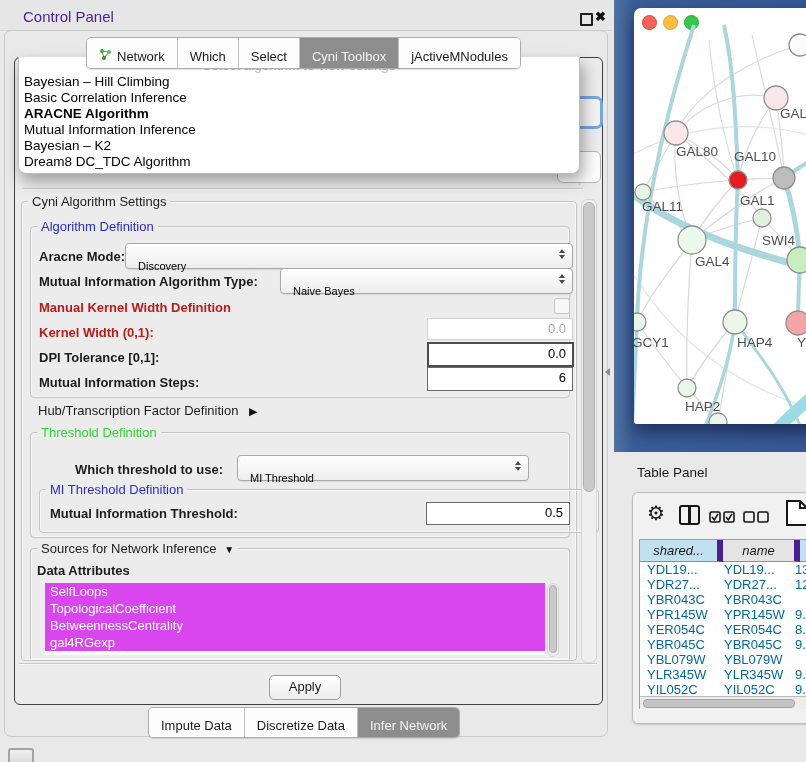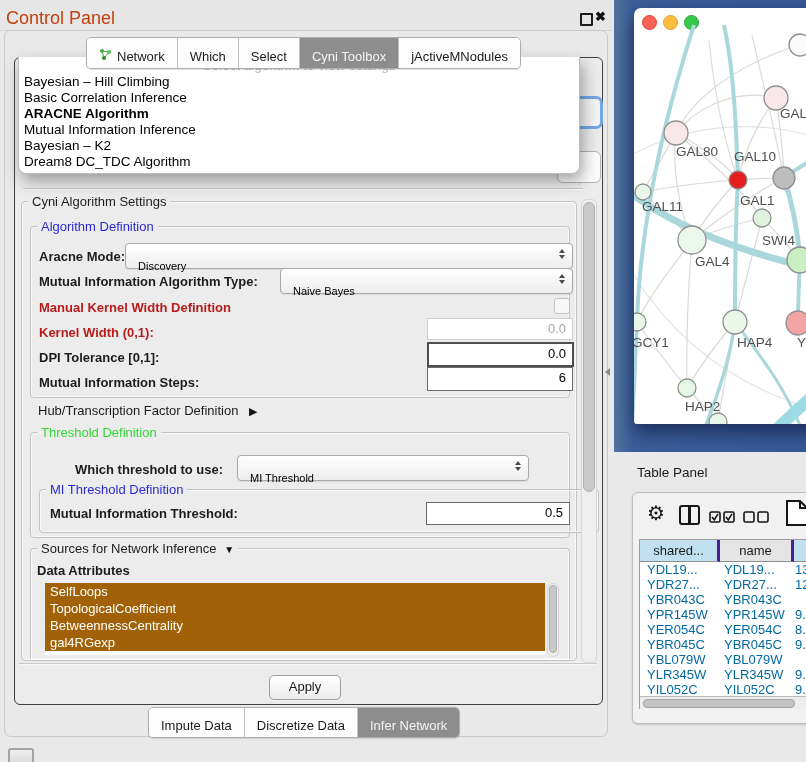--- a/index.html
+++ b/index.html
@@ -3,21 +3,21 @@
 <meta charset="utf-8">
 <style>
   html,body{margin:0;padding:0;}
   body{width:806px;height:762px;overflow:hidden;background:#e9e9e9;
        font-family:"Liberation Sans",sans-serif;font-size:13px;color:#1a1a1a;}
   #root{position:relative;width:806px;height:762px;overflow:hidden;}
   .abs{position:absolute;}
 
   
   .cp-titlebar{left:0;top:0;width:612px;height:30px;background:#e6e6e6;border-bottom:1px solid #d2d2d2;}
-  .cp-title{position:absolute;left:6px;top:8px;font-size:18px;color:#c2410c;}
+  .cp-title{position:absolute;left:23px;top:8px;font-size:15px;color:#4c1d95;}
   .float-btn{position:absolute;left:580px;top:13px;width:9px;height:9px;border:2px solid #1d1d1d;border-radius:1px;}
   .close-btn{position:absolute;left:595px;top:9px;font-size:13px;font-weight:bold;color:#111;}
   .top-tick{left:8px;top:0;width:2px;height:5px;background:#777;}
 
   .cp-outline{left:4px;top:30px;width:602px;height:705px;border:1px solid #c9c9c9;border-radius:7px;}
 
   .tabstrip{display:inline-flex;border:1px solid #adadad;border-radius:5px;overflow:hidden;
             background:#fdfdfd;box-shadow:0 1px 1px rgba(0,0,0,.12);z-index:40;}
   .seg{padding:10px 12px 4px 12px;font-size:13px;background:#fdfdfd;border-right:1px solid #c2c2c2;
        display:flex;align-items:center;gap:5px;white-space:nowrap;}
@@ -64,21 +64,21 @@
   .f-dis{border:1px solid #cfcfcf;color:#a8a8a8;}
   .f-strong{border:2px solid #4e4e4e;color:#000;}
   .f-norm{border:1px solid #6a6a6a;color:#000;}
   .checkbox{position:absolute;width:14px;height:14px;border:1px solid #c4c4c4;border-radius:3px;background:#f7f7f7;}
 
   .exp-arrow{display:inline-block;margin-left:7px;font-size:11px;color:#111;}
   .col-arrow{display:inline-block;margin-left:4px;font-size:10px;color:#111;}
 
   .attr-list{position:absolute;background:#fff;}
   .attr-item{height:17px;line-height:17px;padding-left:5px;font-size:13px;}
-  .attr-item.selected{background:#a16207;color:#fff;}
+  .attr-item.selected{background:#d946ef;color:#fff;}
   .vscroll{position:absolute;background:#efefef;border:1px solid #d5d5d5;border-radius:6px;}
   .vthumb{position:absolute;background:#c9c9c9;border:1px solid #b0b0b0;border-radius:6px;}
 
   .hline{position:absolute;background:#c9c9c9;border-bottom:1px solid #f6f6f6;}
   .apply-btn{position:absolute;width:70px;height:23px;background:linear-gradient(#ffffff,#ececec);
              border:1px solid #9f9f9f;border-radius:5px;text-align:center;line-height:22px;font-size:13px;}
 
   .divider-arrow{left:605px;top:368px;width:0;height:0;border-top:4px solid transparent;
                  border-bottom:4px solid transparent;border-right:5px solid #8a8a8a;}
 
@@ -100,22 +100,22 @@
 
   .table-card{left:632px;top:492px;width:200px;height:230px;background:#f1f1f1;
               border:1px solid #bdbdbd;border-radius:6px;box-shadow:0 1px 2px rgba(0,0,0,.15);}
   .gear{position:absolute;left:14px;top:8px;font-size:20px;color:#161616;}
   .colicon{position:absolute;left:46px;top:12px;width:17px;height:16px;border:2.5px solid #161616;border-radius:3px;}
   .colicon div{position:absolute;left:7px;top:0;width:2.5px;height:16px;background:#161616;}
   .ckicon{position:absolute;top:18px;}
   .docicon{position:absolute;left:152px;top:6px;}
   .twrap{position:absolute;left:6px;top:46px;width:210px;height:168px;background:#fff;border:1px solid #9e9e9e;}
   .thead{position:absolute;left:0;top:0;height:22px;display:flex;}
-  .th{height:21px;line-height:21px;text-align:center;font-size:13px;border-right:3px solid #4c1d95;
-      border-bottom:1px solid #8f8f8f;overflow:hidden;}
+  .th{height:21px;line-height:21px;text-align:center;font-size:13px;border-right:6px solid #4c1d95;
+      border-bottom:1px solid #8f8f8f;overflow:hidden;font-style:italic;}
   .th.blue{background:#c2e1f0;}
   .th.gray{background:#e4e4e4;}
   .trow{position:absolute;display:flex;height:15px;}
   .td{height:15px;line-height:15px;font-size:13px;color:#0369a1;padding-left:7px;overflow:hidden;white-space:nowrap;}
   .hscroll{position:absolute;left:0;top:156px;width:210px;height:12px;background:#ededed;border-top:1px solid #bbb;}
   .hthumb{position:absolute;left:3px;top:2px;width:150px;height:7px;background:#c4c4c4;border:1px solid #a6a6a6;border-radius:4px;}
 
   .corner-btn{left:8px;top:748px;width:22px;height:14px;border:2px solid #a3a3a3;border-radius:3px;
               background:linear-gradient(#efefef,#dcdcdc);}
 </style>

